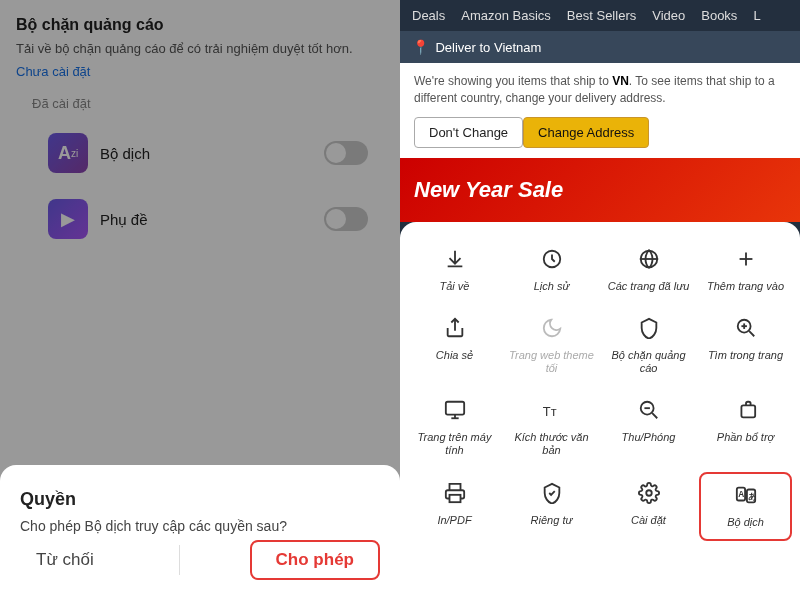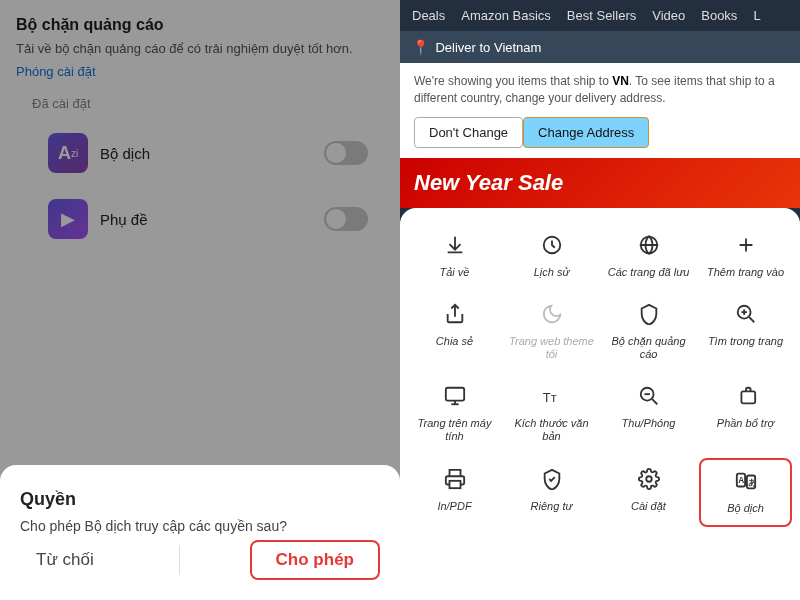--- a/index.html
+++ b/index.html
@@ -268,35 +268,35 @@
       border: 1px solid #aaa;
       background: white;
       padding: 7px 14px;
       font-size: 13px;
       border-radius: 4px;
       cursor: pointer;
       color: #222;
     }
 
     .btn-change-address {
-      background: #7dd3fc;
+      background: #eab308;
       border: 1px solid #c9952b;
       padding: 7px 14px;
       font-size: 13px;
       border-radius: 4px;
       cursor: pointer;
       color: #111;
       font-weight: 500;
     }
 
     
     .sale-banner {
       background: linear-gradient(135deg, #cc0000, #e8350a);
       padding: 10px 14px;
-      height: 50px;
+      height: 64px;
       display: flex;
       align-items: center;
       overflow: hidden;
       position: relative;
     }
 
     .sale-text {
       color: white;
       font-size: 22px;
       font-weight: bold;
@@ -353,21 +353,21 @@
       color: #aaa;
     }
   </style>
 </head>
 <body>
 
 <div class="left-panel">
   <div class="left-top">
     <h2>Bộ chặn quảng cáo</h2>
     <p>Tải về bộ chặn quảng cáo để có trải nghiệm duyệt tốt hơn.</p>
-    <span class="link-text">Phóng cài đặt</span>
+    <span class="link-text">Chưa cài đặt</span>
 
     <div class="installed-section">
       <div class="installed-label">Đã cài đặt</div>
 
       <div class="plugin-row">
         <div class="plugin-icon translate">
           <span style="color:white;font-size:18px;font-weight:bold;">A</span>
           <span style="color:white;font-size:10px;vertical-align:sub;">zi</span>
         </div>
         <span class="plugin-name">Bộ dịch</span>

